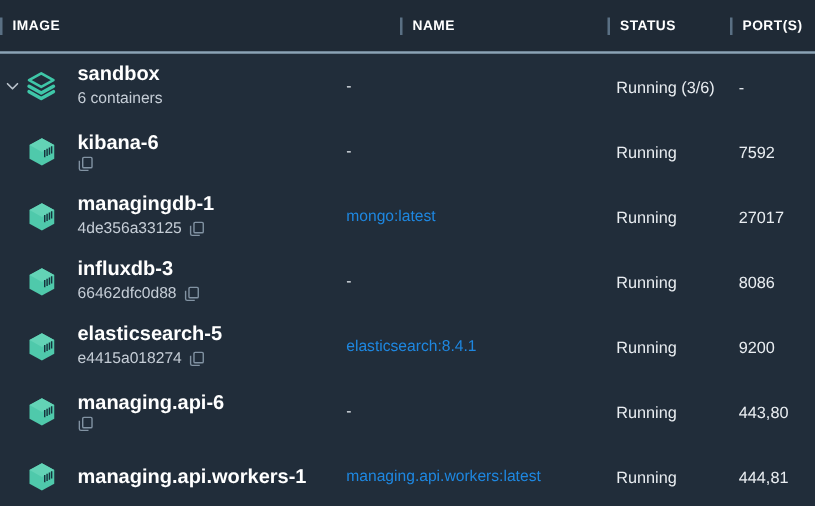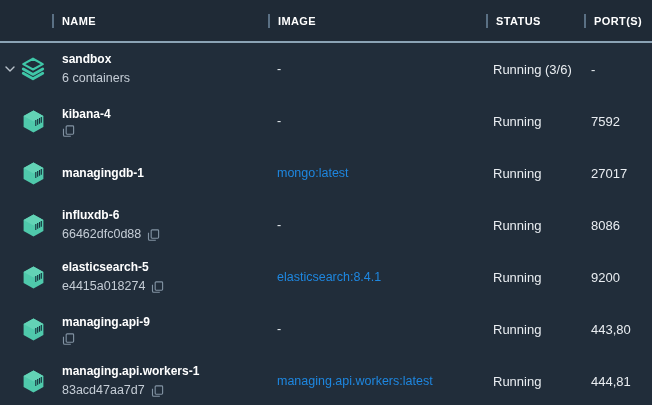--- a/index.html
+++ b/index.html
@@ -70,21 +70,21 @@
     flex:0 0 auto;
   }
   .texts{
     margin-left:16px;
     display:flex;
     flex-direction:column;
     justify-content:center;
     line-height:19px;
   }
   .nm{
-    font-size:12px;
+    font-size:16px;
     font-weight:700;
     color:var(--text);
     white-space:nowrap;
   }
   .sub{
     display:flex;
     align-items:center;
     gap:6px;
     font-size:12.5px;
     color:var(--muted);
@@ -94,27 +94,27 @@
   .cell-image{padding-left:9px;font-size:12.5px;white-space:nowrap;}
   .cell-image.link{color:var(--link);cursor:pointer;}
   .cell-status{padding-left:7px;white-space:nowrap;}
   .cell-ports{padding-left:9px;font-size:13px;white-space:nowrap;}
 </style>
 </head>
 <body>
 
 <div class="app">
   <div class="thead grid">
+    <div class="th">
+      <span class="colbar"></span>
+      <span class="th-label">IMAGE</span>
+    </div>
     <div class="th th-name">
       <span class="colbar"></span>
       <span class="th-label">NAME</span>
-    </div>
-    <div class="th">
-      <span class="colbar"></span>
-      <span class="th-label">IMAGE</span>
     </div>
     <div class="th">
       <span class="colbar"></span>
       <span class="th-label">STATUS</span>
     </div>
     <div class="th th-ports">
       <span class="colbar"></span>
       <span class="th-label">PORT(S)</span>
     </div>
   </div>
@@ -154,21 +154,21 @@
       </span>
 
       <span class="row-icon cube-wrap">
         <svg width="25" height="25" viewBox="0 0 24 24">
           <polygon points="12,1.5 21.5,6.75 21.5,17.25 12,22.5 2.5,17.25 2.5,6.75" fill="#4fc9ab"></polygon>
           <polygon points="12,1.5 21.5,6.75 12,12 2.5,6.75" fill="#63d3b6"></polygon>
           <path d="M14.2 10.6 v5.6 M16 9.6 v5.6 M17.8 8.6 v5.6 M19.5 7.7 v5.6" stroke="#17333e" stroke-width="1.1" fill="none"></path>
         </svg>
       </span>
       <span class="texts">
-        <span class="nm">kibana-4</span>
+        <span class="nm">kibana-6</span>
         <span class="sub">
           <svg class="copy" width="13" height="14" viewBox="0 0 14 14">
             <rect x="4.5" y="1.5" width="8" height="9" rx="1" fill="none" stroke="#8293a3" stroke-width="1.2"></rect>
             <path d="M9.5 12.7 H3 a1.4 1.4 0 0 1 -1.4 -1.4 V4.5" fill="none" stroke="#8293a3" stroke-width="1.2"></path>
           </svg>
         </span>
       </span>
     </div>
     <div class="cell cell-image">-</div>
     <div class="cell cell-status">Running</div>
@@ -183,20 +183,27 @@
 
       <span class="row-icon cube-wrap">
         <svg width="25" height="25" viewBox="0 0 24 24">
           <polygon points="12,1.5 21.5,6.75 21.5,17.25 12,22.5 2.5,17.25 2.5,6.75" fill="#4fc9ab"></polygon>
           <polygon points="12,1.5 21.5,6.75 12,12 2.5,6.75" fill="#63d3b6"></polygon>
           <path d="M14.2 10.6 v5.6 M16 9.6 v5.6 M17.8 8.6 v5.6 M19.5 7.7 v5.6" stroke="#17333e" stroke-width="1.1" fill="none"></path>
         </svg>
       </span>
       <span class="texts">
         <span class="nm">managingdb-1</span>
+        <span class="sub">
+          <span>4de356a33125</span>
+          <svg class="copy" width="13" height="14" viewBox="0 0 14 14">
+            <rect x="4.5" y="1.5" width="8" height="9" rx="1" fill="none" stroke="#8293a3" stroke-width="1.2"></rect>
+            <path d="M9.5 12.7 H3 a1.4 1.4 0 0 1 -1.4 -1.4 V4.5" fill="none" stroke="#8293a3" stroke-width="1.2"></path>
+          </svg>
+        </span>
       </span>
     </div>
     <div class="cell cell-image link">mongo:latest</div>
     <div class="cell cell-status">Running</div>
     <div class="cell cell-ports">27017</div>
   </div>
 
   <div class="row grid">
     <div class="cell cell-name">
       <span class="chev">
@@ -204,21 +211,21 @@
       </span>
 
       <span class="row-icon cube-wrap">
         <svg width="25" height="25" viewBox="0 0 24 24">
           <polygon points="12,1.5 21.5,6.75 21.5,17.25 12,22.5 2.5,17.25 2.5,6.75" fill="#4fc9ab"></polygon>
           <polygon points="12,1.5 21.5,6.75 12,12 2.5,6.75" fill="#63d3b6"></polygon>
           <path d="M14.2 10.6 v5.6 M16 9.6 v5.6 M17.8 8.6 v5.6 M19.5 7.7 v5.6" stroke="#17333e" stroke-width="1.1" fill="none"></path>
         </svg>
       </span>
       <span class="texts">
-        <span class="nm">influxdb-6</span>
+        <span class="nm">influxdb-3</span>
         <span class="sub">
           <span>66462dfc0d88</span>
           <svg class="copy" width="13" height="14" viewBox="0 0 14 14">
             <rect x="4.5" y="1.5" width="8" height="9" rx="1" fill="none" stroke="#8293a3" stroke-width="1.2"></rect>
             <path d="M9.5 12.7 H3 a1.4 1.4 0 0 1 -1.4 -1.4 V4.5" fill="none" stroke="#8293a3" stroke-width="1.2"></path>
           </svg>
         </span>
       </span>
     </div>
     <div class="cell cell-image">-</div>
@@ -262,21 +269,21 @@
       </span>
 
       <span class="row-icon cube-wrap">
         <svg width="25" height="25" viewBox="0 0 24 24">
           <polygon points="12,1.5 21.5,6.75 21.5,17.25 12,22.5 2.5,17.25 2.5,6.75" fill="#4fc9ab"></polygon>
           <polygon points="12,1.5 21.5,6.75 12,12 2.5,6.75" fill="#63d3b6"></polygon>
           <path d="M14.2 10.6 v5.6 M16 9.6 v5.6 M17.8 8.6 v5.6 M19.5 7.7 v5.6" stroke="#17333e" stroke-width="1.1" fill="none"></path>
         </svg>
       </span>
       <span class="texts">
-        <span class="nm">managing.api-9</span>
+        <span class="nm">managing.api-6</span>
         <span class="sub">
           <svg class="copy" width="13" height="14" viewBox="0 0 14 14">
             <rect x="4.5" y="1.5" width="8" height="9" rx="1" fill="none" stroke="#8293a3" stroke-width="1.2"></rect>
             <path d="M9.5 12.7 H3 a1.4 1.4 0 0 1 -1.4 -1.4 V4.5" fill="none" stroke="#8293a3" stroke-width="1.2"></path>
           </svg>
         </span>
       </span>
     </div>
     <div class="cell cell-image">-</div>
     <div class="cell cell-status">Running</div>
@@ -291,27 +298,20 @@
 
       <span class="row-icon cube-wrap">
         <svg width="25" height="25" viewBox="0 0 24 24">
           <polygon points="12,1.5 21.5,6.75 21.5,17.25 12,22.5 2.5,17.25 2.5,6.75" fill="#4fc9ab"></polygon>
           <polygon points="12,1.5 21.5,6.75 12,12 2.5,6.75" fill="#63d3b6"></polygon>
           <path d="M14.2 10.6 v5.6 M16 9.6 v5.6 M17.8 8.6 v5.6 M19.5 7.7 v5.6" stroke="#17333e" stroke-width="1.1" fill="none"></path>
         </svg>
       </span>
       <span class="texts">
         <span class="nm">managing.api.workers-1</span>
-        <span class="sub">
-          <span>83acd47aa7d7</span>
-          <svg class="copy" width="13" height="14" viewBox="0 0 14 14">
-            <rect x="4.5" y="1.5" width="8" height="9" rx="1" fill="none" stroke="#8293a3" stroke-width="1.2"></rect>
-            <path d="M9.5 12.7 H3 a1.4 1.4 0 0 1 -1.4 -1.4 V4.5" fill="none" stroke="#8293a3" stroke-width="1.2"></path>
-          </svg>
-        </span>
       </span>
     </div>
     <div class="cell cell-image link">managing.api.workers:latest</div>
     <div class="cell cell-status">Running</div>
     <div class="cell cell-ports">444,81</div>
   </div>
 </div>
 </div>
 
 </body></html>

